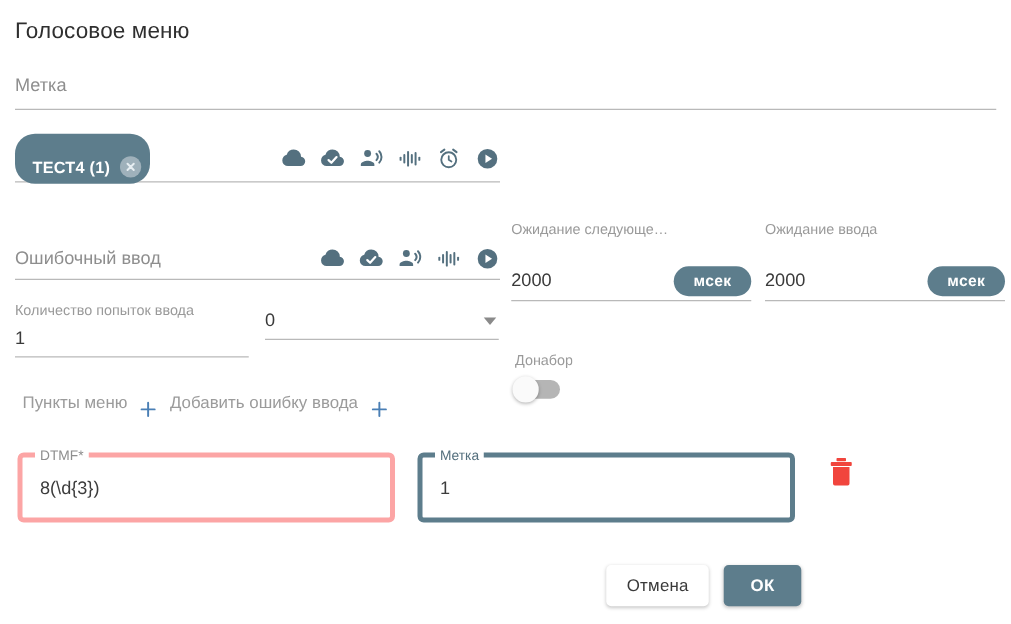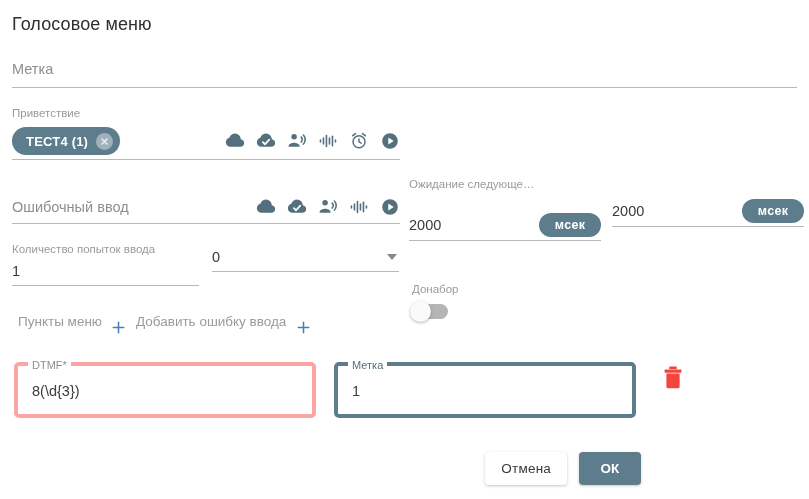--- a/index.html
+++ b/index.html
@@ -85,21 +85,21 @@
     margin-top: 4px;
   }
   .chip {
     display: inline-flex;
     align-items: center;
     gap: 8px;
     background: #5d7d8c;
     color: #ffffff;
     border-radius: 16px;
     height: 28px;
-    padding: 0 7px 0 14px;
+    padding: 12px 7px 0 14px;
     font-size: 13px;
     font-weight: bold;
     letter-spacing: .2px;
   }
   .chip-remove {
     width: 17px;
     height: 17px;
     border-radius: 50%;
     background: #9fb1bb;
     display: inline-flex;
@@ -315,21 +315,20 @@
 <div class="dialog">
 
   <div class="title">Голосовое меню</div>
 
   <div class="field" id="label-field">
     <div class="field-placeholder">Метка</div>
     <div class="underline"></div>
   </div>
 
   <div class="field" id="greeting-field">
-    <div class="field-label">Приветствие</div>
     <div class="chip-row">
       <span class="chip">
         <span>ТЕСТ4 (1)</span>
         <span class="chip-remove">
           <svg width="11" height="11" viewBox="0 0 11 11" aria-hidden="true">
             <path d="M3 3 L8 8 M8 3 L3 8" stroke="#e7eef2" stroke-width="1.6" stroke-linecap="round" fill="none"></path>
           </svg>
         </span>
       </span>
       <span class="icon-row">
@@ -432,20 +431,21 @@
   <div class="field" id="next-timeout-field">
     <div class="field-label">Ожидание следующе…</div>
     <div class="timeout-row">
       <span class="field-value">2000</span>
       <span class="unit-badge">мсек</span>
     </div>
     <div class="underline"></div>
   </div>
 
   <div class="field" id="input-timeout-field">
+    <div class="field-label">Ожидание ввода</div>
     <div class="timeout-row">
       <span class="field-value">2000</span>
       <span class="unit-badge">мсек</span>
     </div>
     <div class="underline"></div>
   </div>
 
   <div class="field" id="attempts-field">
     <div class="field-label">Количество попыток ввода</div>
     <div class="value-row">

